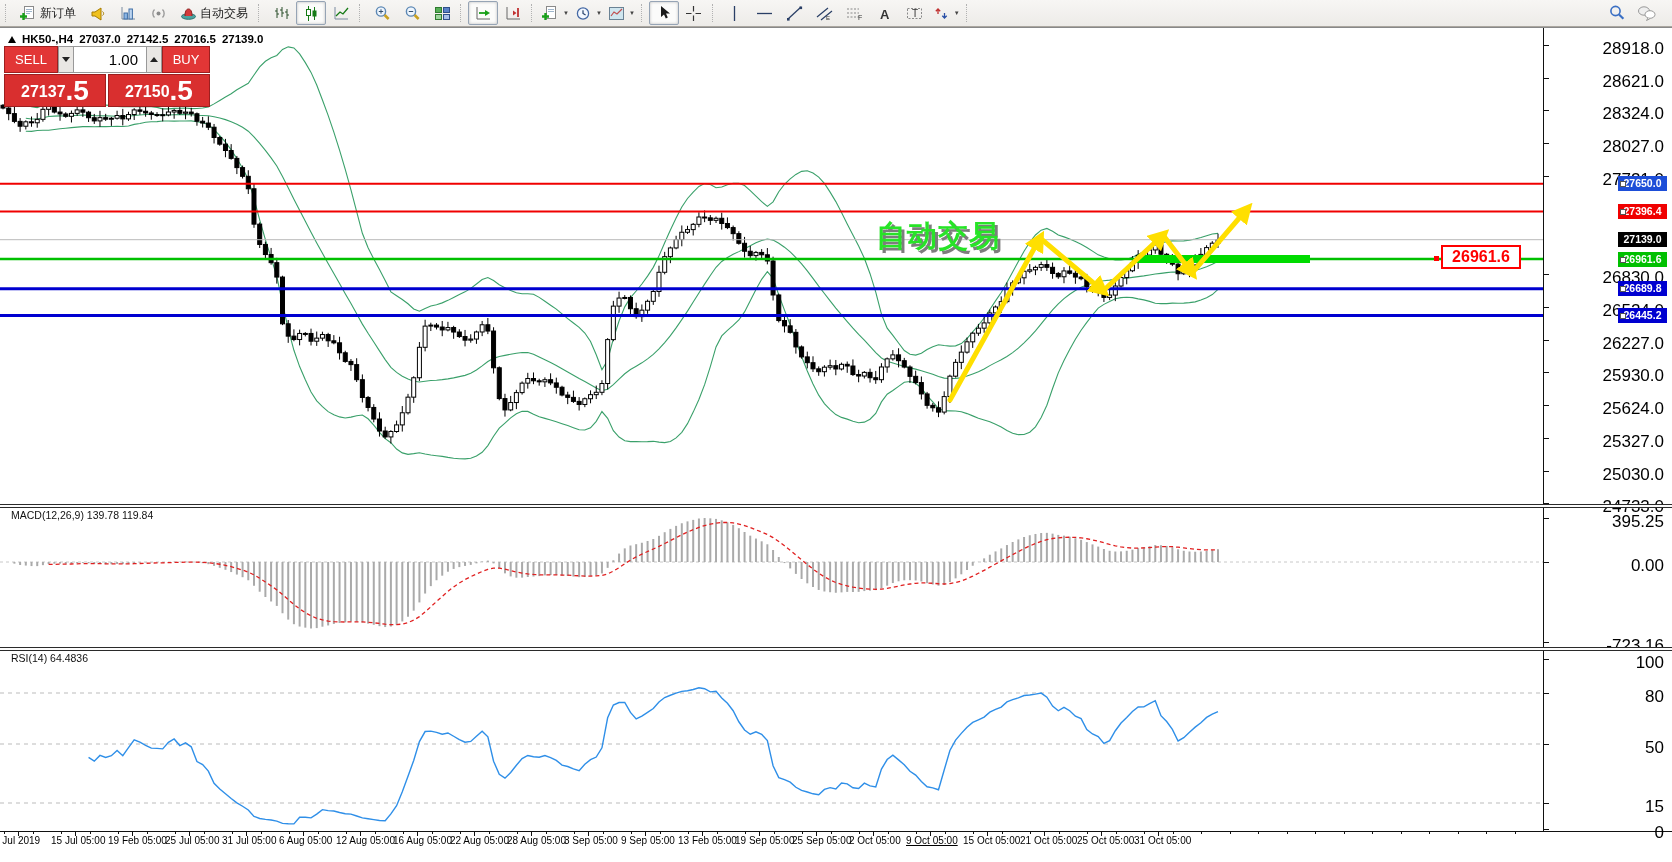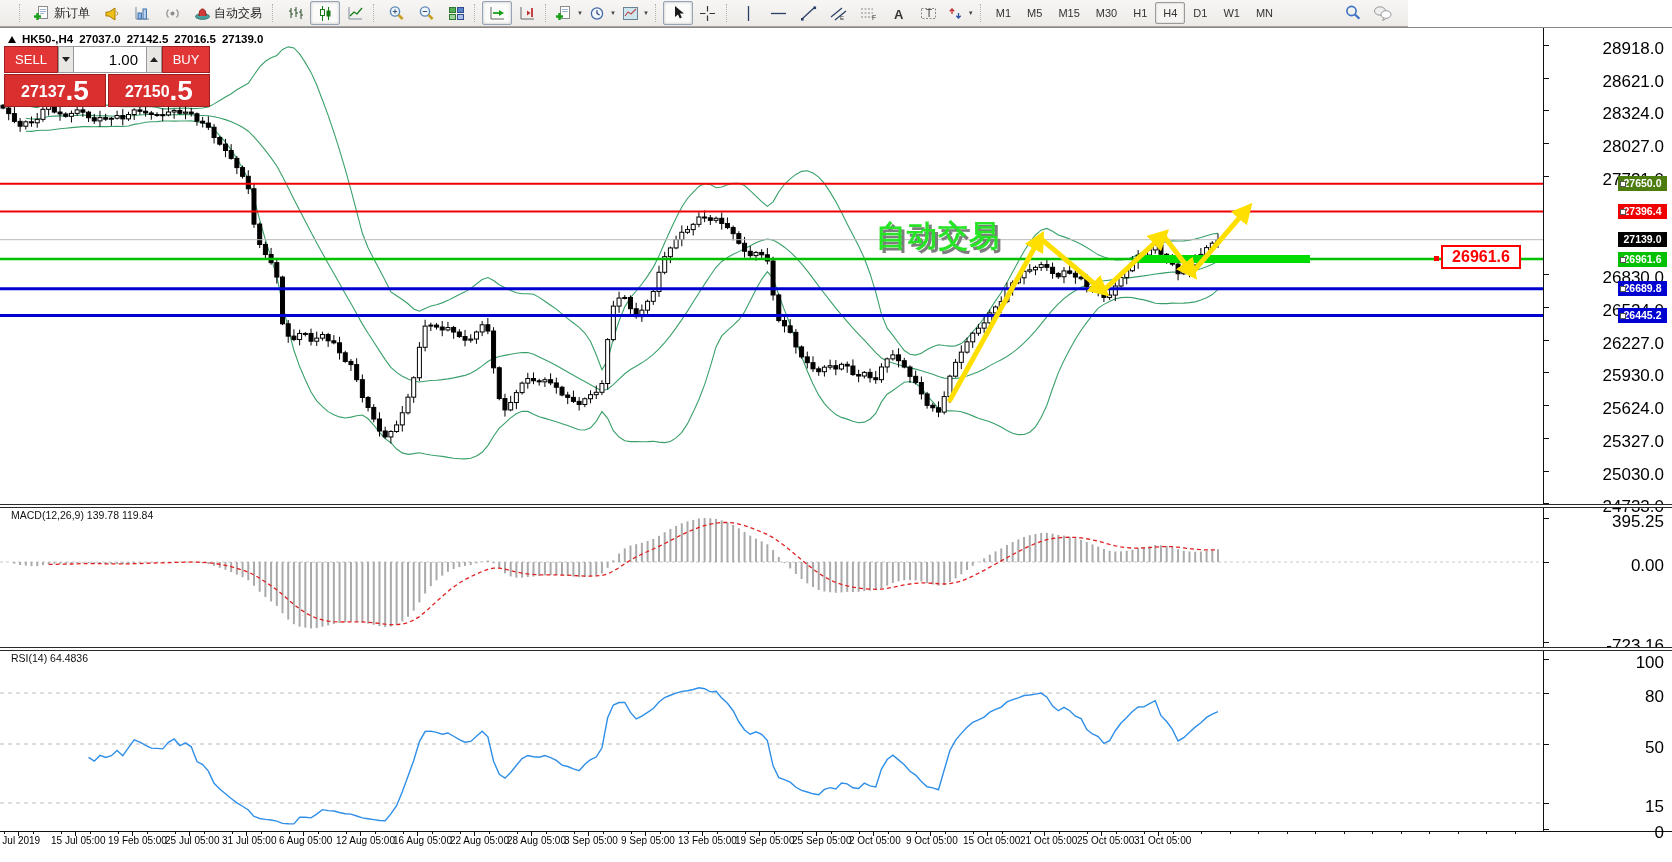--- a/index.html
+++ b/index.html
@@ -1,21 +1,21 @@
 <!DOCTYPE html>
 <html><head>
 <meta charset="utf-8">
 <style>
   html,body{margin:0;padding:0;background:#d8d8d8;}
   .app{position:relative;width:1672px;height:862px;background:#fff;overflow:hidden;
        font-family:"Liberation Sans",sans-serif;-webkit-font-smoothing:none;}
   
-  .toolbar{position:absolute;left:0;top:0;width:1408px;height:27px;
+  .toolbar{position:absolute;left:0;top:0;width:1672px;height:27px;
     background:linear-gradient(#f7f6f4,#edebe8);border-bottom:1px solid #aaa69f;
-    display:flex;align-items:center;padding-left:16px;box-sizing:border-box;z-index:30;}
+    display:flex;align-items:center;padding-left:2px;box-sizing:border-box;z-index:30;}
   .thandle{width:4px;height:18px;border-left:1px dotted #b2b2b2;margin:0 3px;}
   .tbtn{height:22px;min-width:24px;display:flex;align-items:center;justify-content:center;
     border:1px solid transparent;border-radius:2px;gap:3px;padding:0 2px;cursor:default;}
   .tbtn.txt{padding:0 6px;font-size:12px;color:#222;}
   .tbtn.pressed{background:#fbfbfa;border-color:#96a4b5;box-shadow:inset 0 0 3px #bbb;}
   .tf{font-size:11px;color:#333;padding:0 7px;height:20px;display:flex;align-items:center;
       border:1px solid transparent;border-radius:2px;}
   .tf.active{background:#f6f5f2;border-color:#9a9a9a;box-shadow:inset 0 0 2px #bbb;}
   .dd{font-size:6px;color:#444;margin-left:1px;}
   .rgt{margin-left:auto;display:flex;margin-right:10px;}
@@ -245,31 +245,20 @@
     </div>
     <div class="tbtn">
       <svg class="ico" width="17" height="15" viewBox="0 0 17 15">
           <path d="M5 8V3M2.8 5.2L5 3l2.2 2.2" stroke="#c03030" fill="none" stroke-width="1.3"></path>
           <path d="M11.5 7v5M9.3 9.8l2.2 2.2 2.2-2.2" stroke="#2a4fa6" fill="none" stroke-width="1.3"></path>
         </svg>
       <span class="dd">▼</span>
     </div>
 
     <div class="thandle"></div>
-    <div id="tf-row" style="display:flex">
-        <div class="tf">M1</div>
-        <div class="tf">M5</div>
-        <div class="tf">M15</div>
-        <div class="tf">M30</div>
-        <div class="tf">H1</div>
-        <div class="tf active">H4</div>
-        <div class="tf">D1</div>
-        <div class="tf">W1</div>
-        <div class="tf">MN</div>
-      </div>
 
     <div class="rgt">
       <div class="tbtn">
         <svg class="ico" width="18" height="16" viewBox="0 0 18 16">
             <circle cx="7.5" cy="6" r="4.6" fill="none" stroke="#3a6fc4" stroke-width="1.6"></circle>
             <path d="M11 9.5l4.4 4.2" stroke="#3a6fc4" stroke-width="2.2"></path>
           </svg>
       </div>
       <div class="tbtn">
         <svg class="ico" width="20" height="16" viewBox="0 0 20 16">
@@ -1047,21 +1036,21 @@
       <div class="tickdash" style="top: 659px;"></div>
       <div class="ticklab" style="top: 653px;">100</div>
       <div class="tickdash" style="top: 693px;"></div>
       <div class="ticklab" style="top: 687px;">80</div>
       <div class="tickdash" style="top: 744px;"></div>
       <div class="ticklab" style="top: 738px;">50</div>
       <div class="tickdash" style="top: 803px;"></div>
       <div class="ticklab" style="top: 797px;">15</div>
       <div class="tickdash" style="top: 829px;"></div>
       <div class="ticklab" style="top: 823px;">0</div>
-      <div class="pxbox" style="top: 176.27px; background: #4d7c0f;">27650.0<span class="mk"></span></div>
+      <div class="pxbox" style="top: 176.27px; background: #1d4ed8;">27650.0<span class="mk"></span></div>
       <div class="pxbox" style="top: 204.024px; background: rgb(240, 0, 0);">27396.4<span class="mk"></span></div>
       <div class="pxbox" style="top: 251.608px; background: rgb(0, 192, 0);">26961.6<span class="mk"></span></div>
       <div class="pxbox" style="top: 281.354px; background: rgb(0, 0, 208);">26689.8<span class="mk"></span></div>
       <div class="pxbox" style="top: 308.123px; background: rgb(0, 0, 208);">26445.2<span class="mk"></span></div>
       <div class="pxbox" style="top: 232.194px; background: rgb(0, 0, 0);">27139.0</div>
       <div class="datelab" style="left: -6px;">9 Jul 2019</div>
       <div class="datetick" style="left: 18px; height: 4px;"></div>
       <div class="datelab" style="left: 51px;">15 Jul 05:00</div>
       <div class="datetick" style="left: 75px; height: 4px;"></div>
       <div class="datelab" style="left: 108px;">19 Feb 05:00</div>
@@ -1085,21 +1074,21 @@
       <div class="datelab" style="left: 621px;">9 Sep 05:00</div>
       <div class="datetick" style="left: 645px; height: 4px;"></div>
       <div class="datelab" style="left: 678px;">13 Feb 05:00</div>
       <div class="datetick" style="left: 702px; height: 4px;"></div>
       <div class="datelab" style="left: 735px;">19 Sep 05:00</div>
       <div class="datetick" style="left: 759px; height: 4px;"></div>
       <div class="datelab" style="left: 792px;">25 Sep 05:00</div>
       <div class="datetick" style="left: 816px; height: 4px;"></div>
       <div class="datelab" style="left: 849px;">2 Oct 05:00</div>
       <div class="datetick" style="left: 873px; height: 4px;"></div>
-      <div class="datelab" style="left: 906px;">9 Oct 05:00</div>
+      <div class="datelab" style="left: 906px; text-decoration: underline;">9 Oct 05:00</div>
       <div class="datetick" style="left: 930px; height: 4px;"></div>
       <div class="datelab" style="left: 963px;">15 Oct 05:00</div>
       <div class="datetick" style="left: 987px; height: 4px;"></div>
       <div class="datelab" style="left: 1020px;">21 Oct 05:00</div>
       <div class="datetick" style="left: 1044px; height: 4px;"></div>
       <div class="datelab" style="left: 1077px; text-align: right;">25 Oct 05:00</div>
       <div class="datetick" style="left: 1101px; height: 4px;"></div>
       <div class="datelab" style="left: 1134px;">31 Oct 05:00</div>
       <div class="datetick" style="left: 1158px; height: 4px;"></div>
       <div class="datetick" style="left: 4px; height: 2px;"></div>

